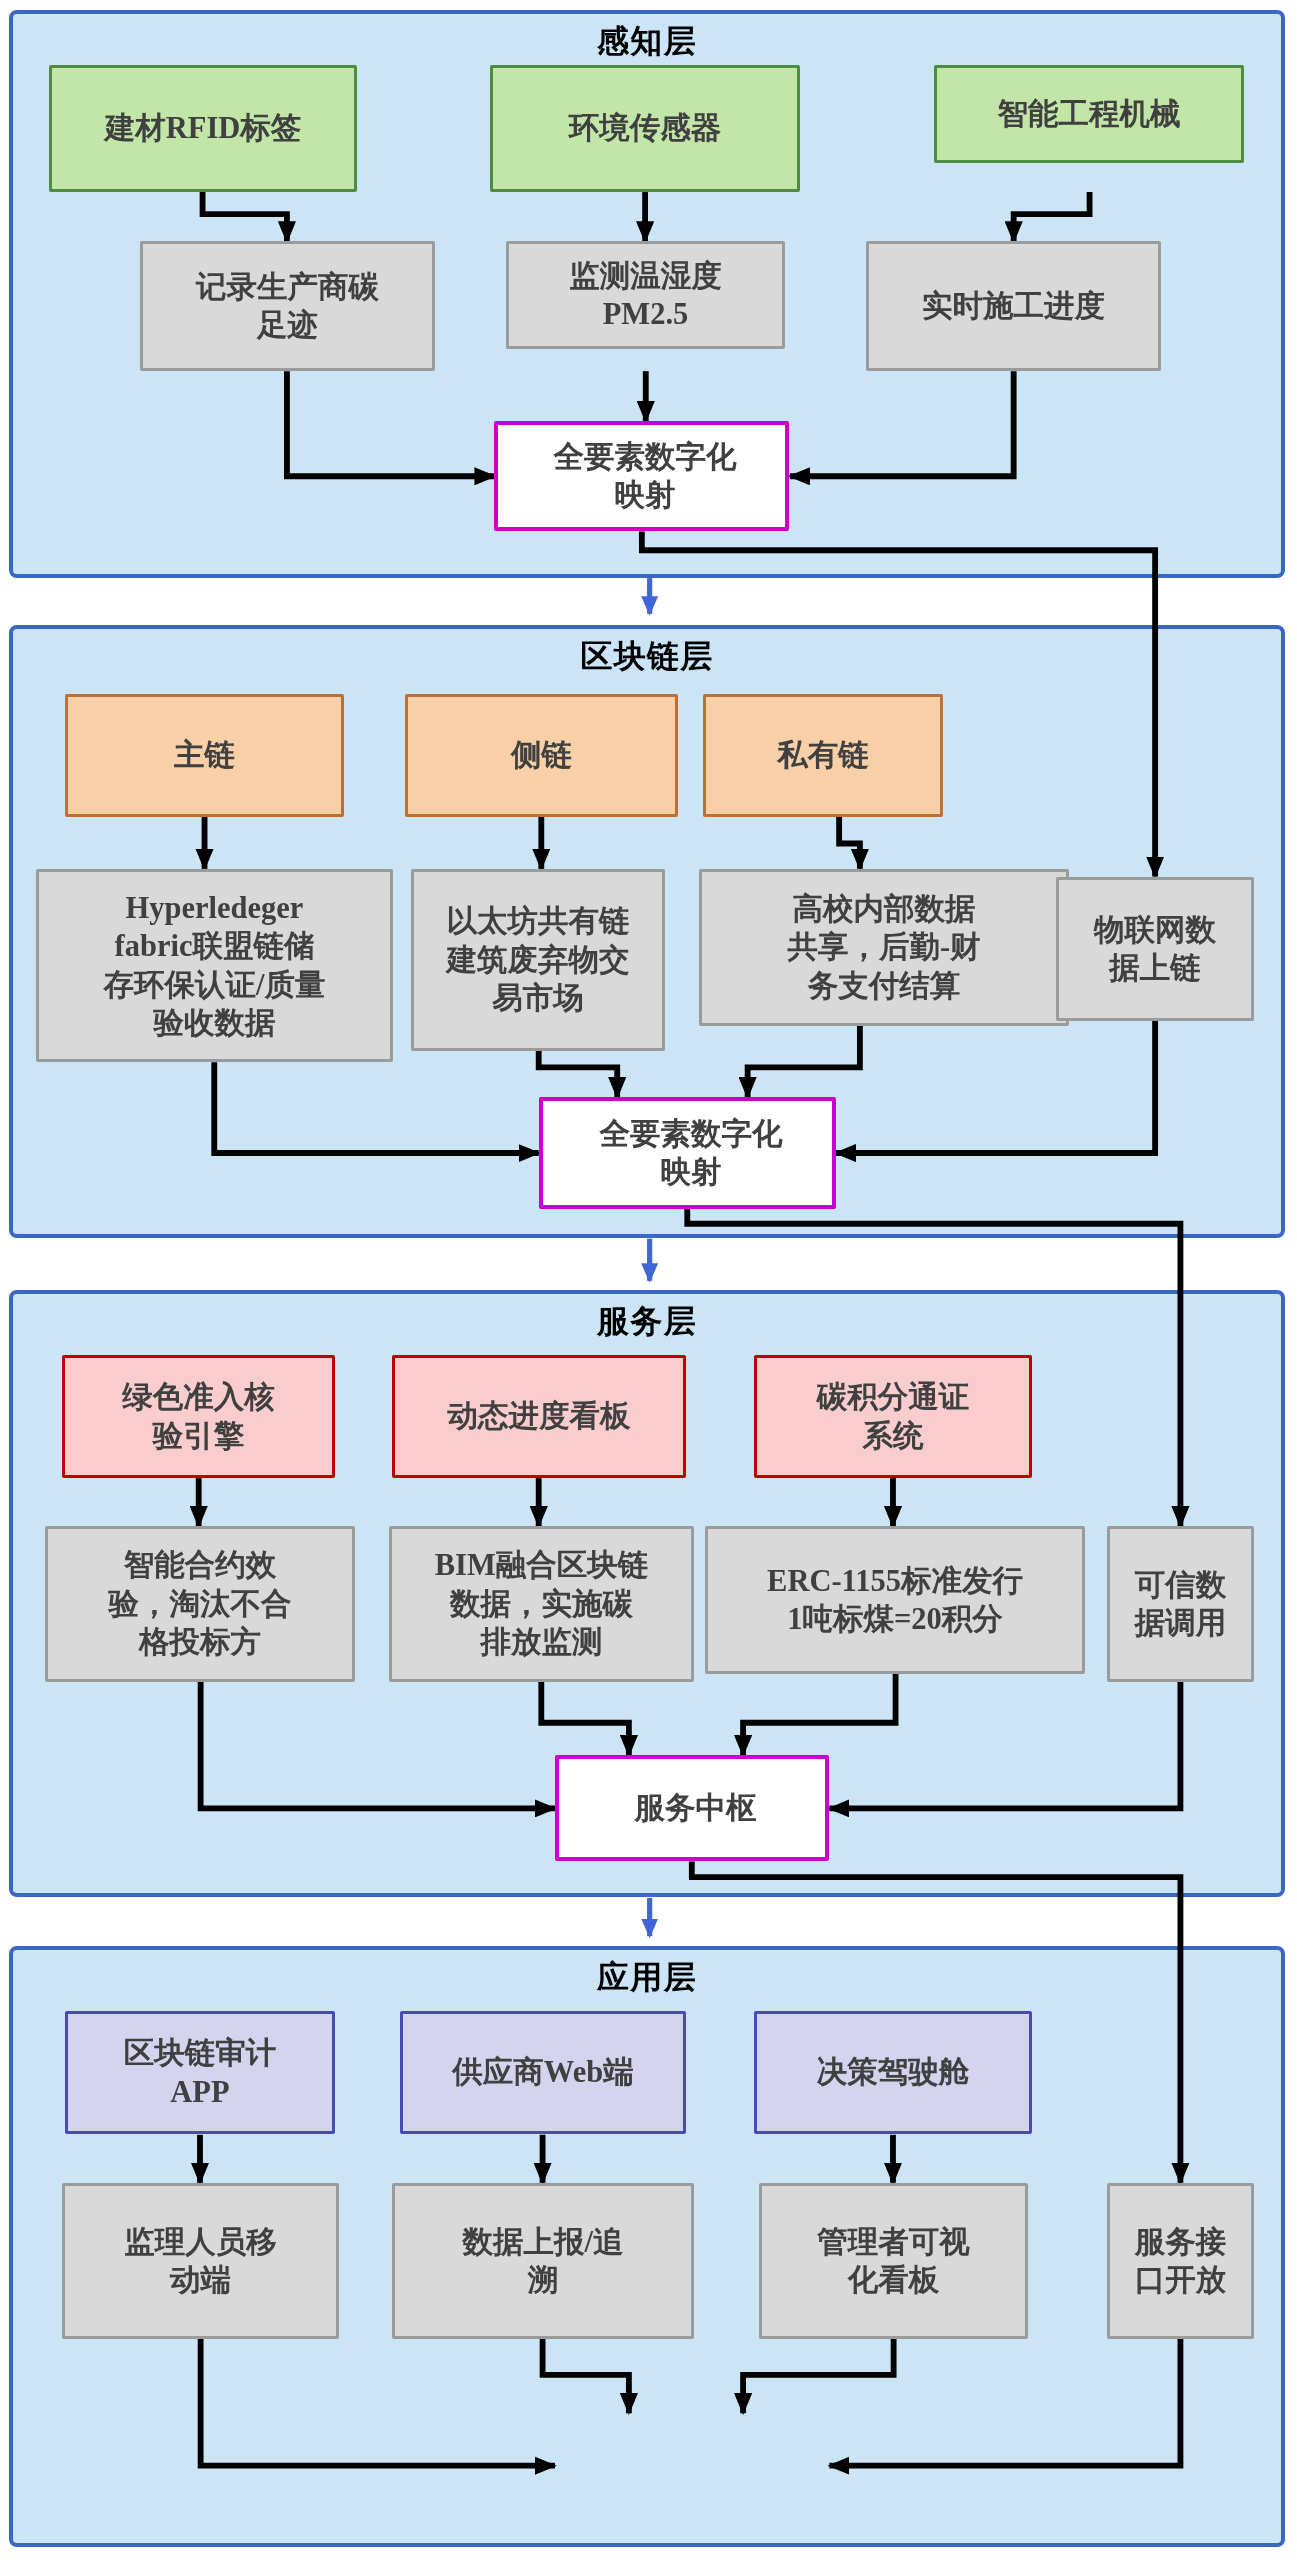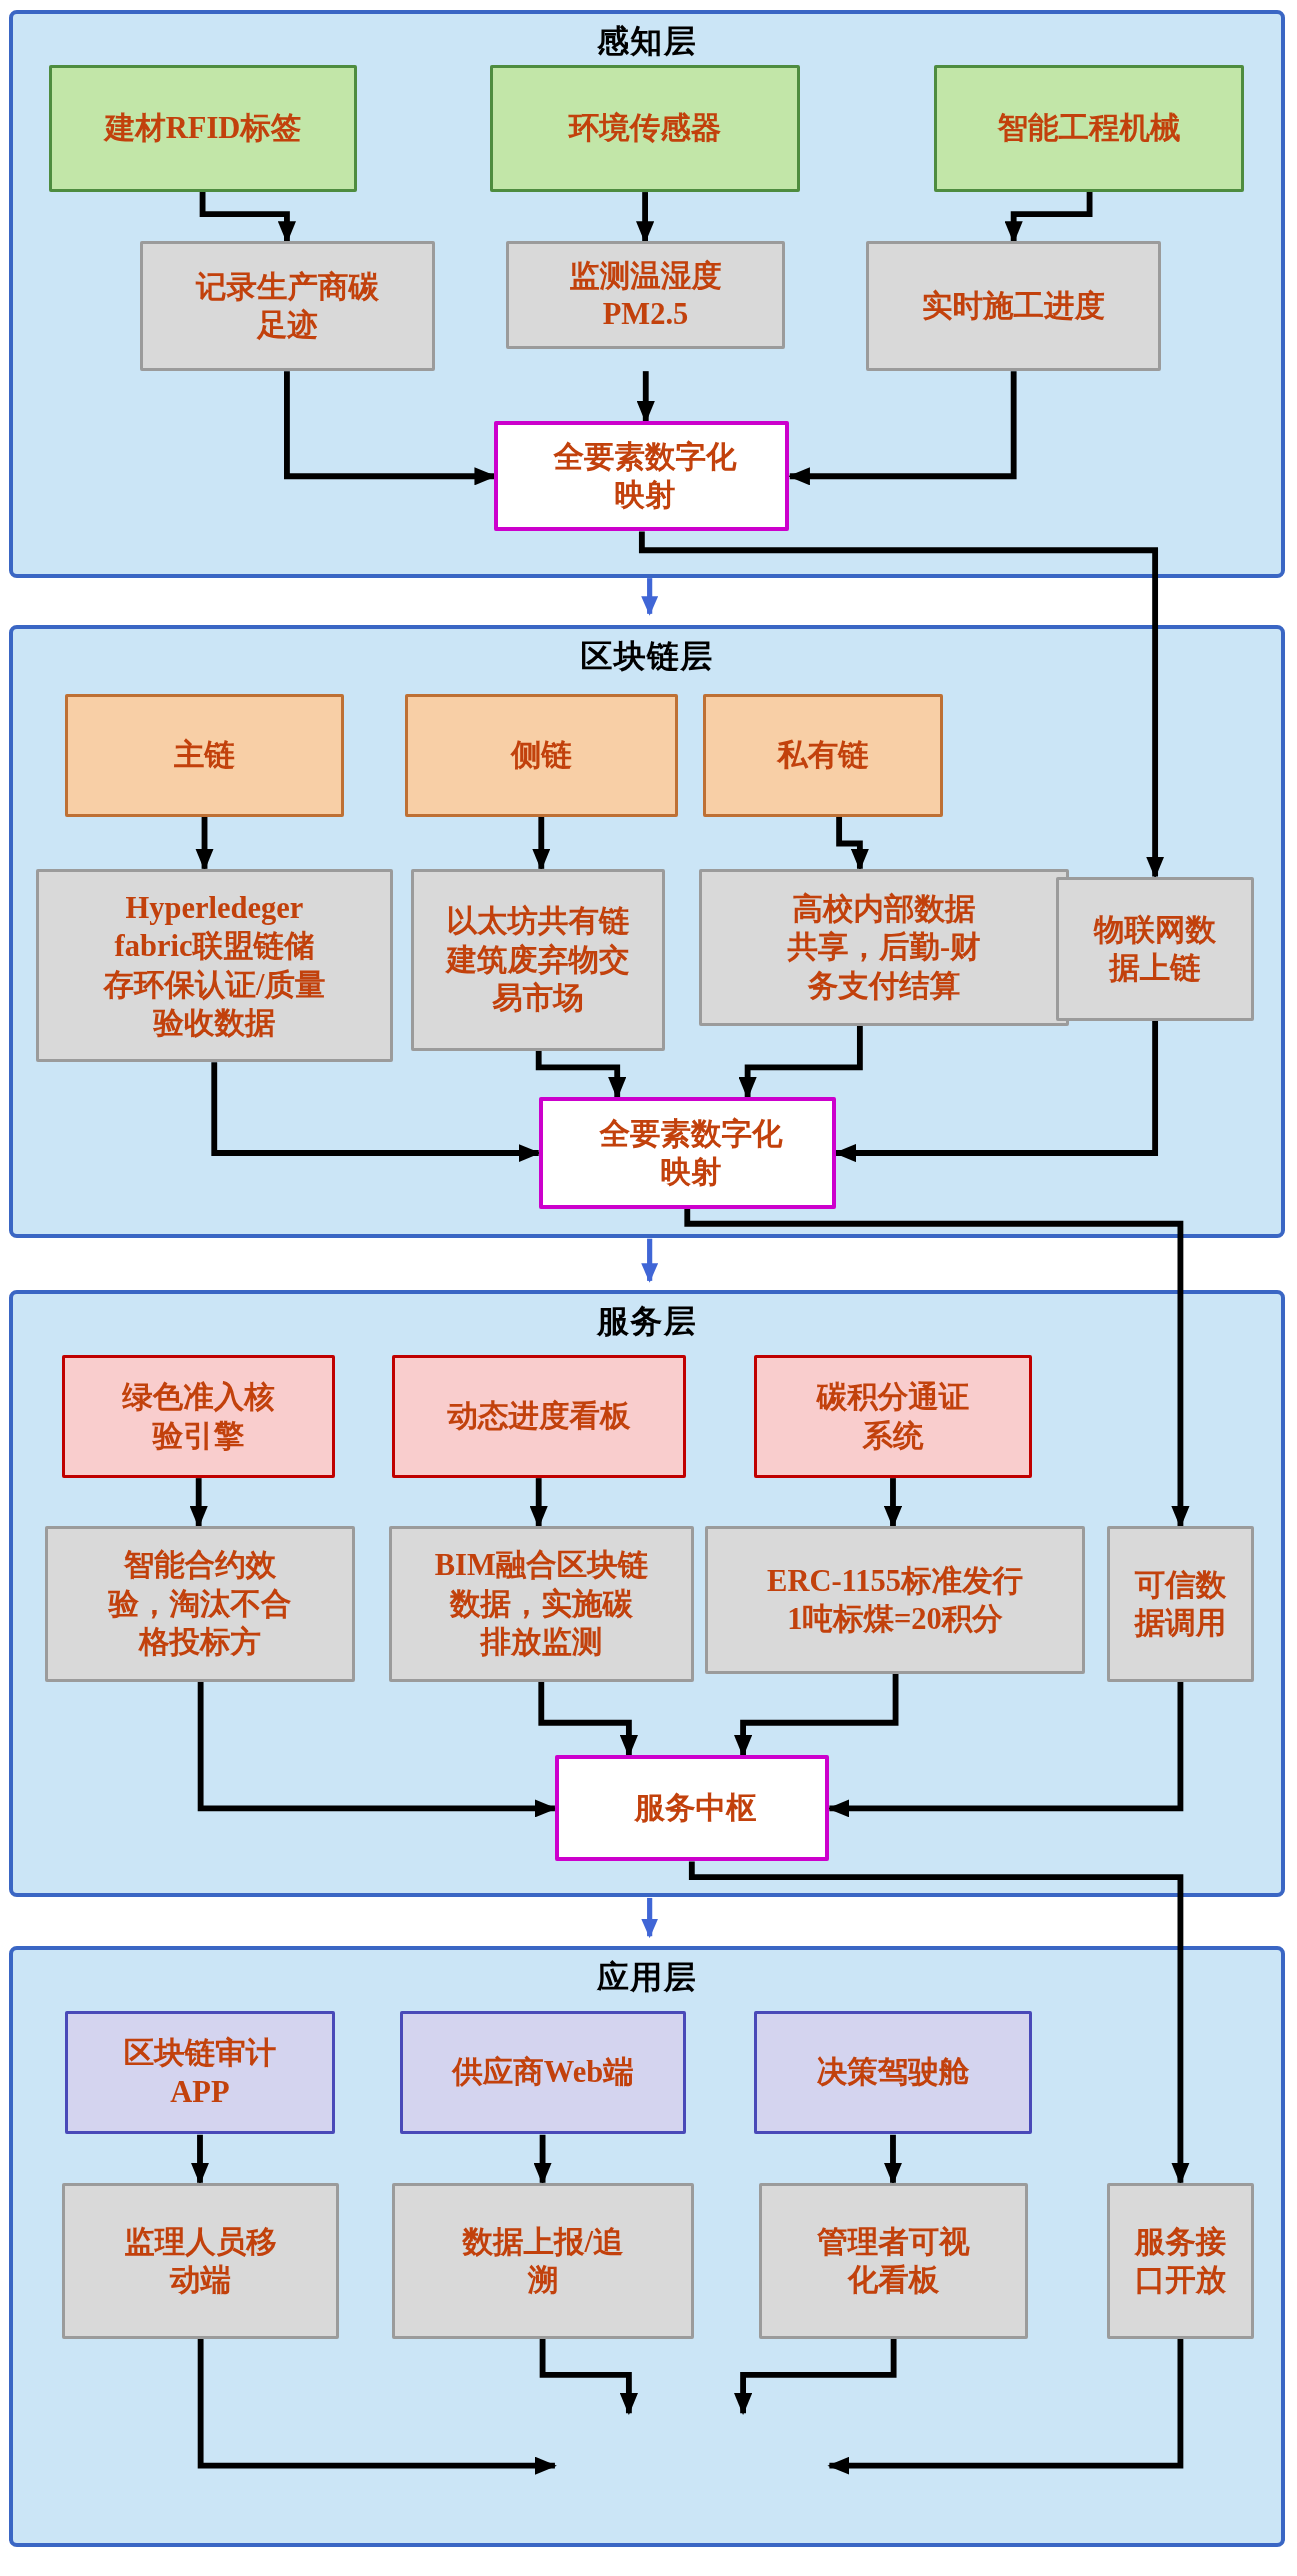--- a/index.html
+++ b/index.html
@@ -31,21 +31,21 @@
     position:absolute;
     box-sizing:border-box;
     display:flex;
     align-items:center;
     justify-content:center;
     text-align:center;
     font-size:30.5px;
     font-weight:bold;
     line-height:1.26;
     white-space:pre-line;
-    color:#c2410c;
+    color:#404040;
     border-radius:1.9px;
   }
   .device  { background:#c2e6a8; border:3.9px solid #4e8c3f; }
   .chain   { background:#f8cfa6; border:3.9px solid #be7034; }
   .service { background:#f9cdcd; border:3.9px solid #c00000; }
   .app     { background:#d4d4ef; border:3.9px solid #4949b8; }
   .gray    { background:#d9d9d9; border:3.2px solid #9b9b9b; }
   .hub     { background:#ffffff; border:4.5px solid #cc00cc;padding-left:7px; }
   svg.overlay { position:absolute; left:0; top:0; pointer-events:none; }
 </style>
@@ -105,21 +105,21 @@
 
     <path d="M1001 891 V946" stroke="#4066D6" stroke-width="8" fill="none" marker-end="url(#mBlue)"></path>
     <path d="M1001 1909 V1974" stroke="#4066D6" stroke-width="8" fill="none" marker-end="url(#mBlue)"></path>
     <path d="M1001 2925 V2984" stroke="#4066D6" stroke-width="8" fill="none" marker-end="url(#mBlue)"></path>
   </svg>
 
   <div class="layer-title" style="left:9px;top:19.5px;width:1276px">感知层</div>
 
   <div class="box device" style="left:49px;top:65px;width:308px;height:127px">建材RFID标签</div>
   <div class="box device" style="left:490px;top:65px;width:310px;height:127px">环境传感器</div>
-  <div class="box device" style="left:934px;top:65px;width:310px;height:127px">智能工程机械</div>
+  <div class="box device" style="left:934px;top:65px;width:310px;height:98px">智能工程机械</div>
 
   <div class="box gray" style="left:140px;top:241px;width:295px;height:130px">记录生产商碳
 足迹</div>
   <div class="box gray" style="left:506px;top:241px;width:279px;height:108px">监测温湿度
 PM2.5</div>
   <div class="box gray" style="left:866px;top:241px;width:295px;height:130px">实时施工进度</div>
 
   <div class="box hub" style="left:494px;top:421px;width:295px;height:110px">全要素数字化
 映射</div>
 

